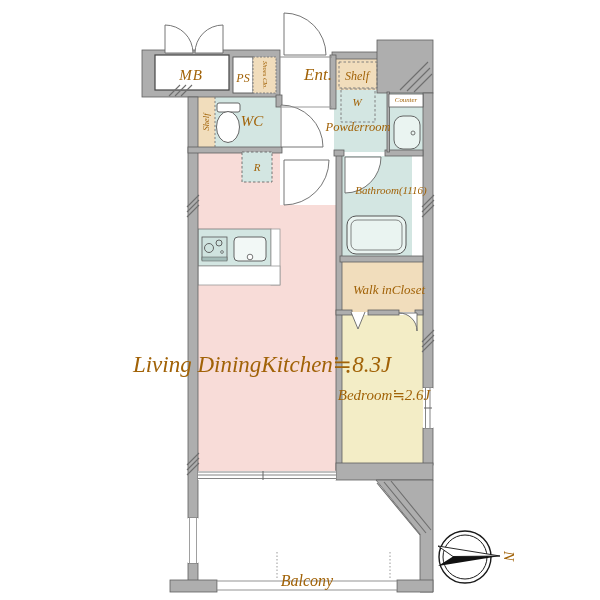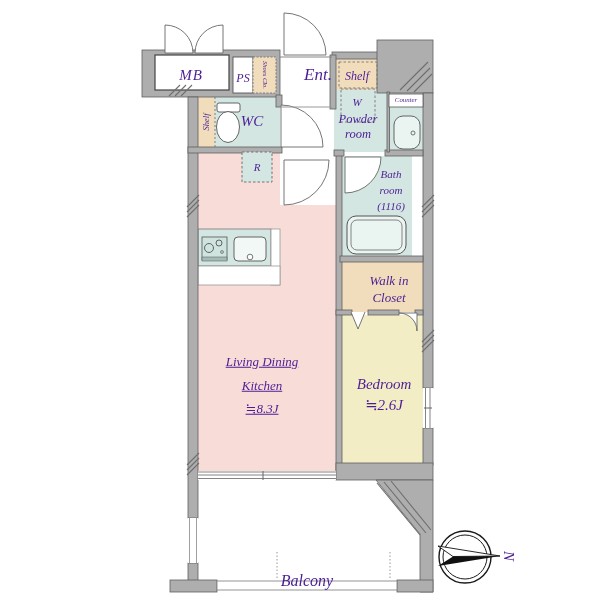--- a/index.html
+++ b/index.html
@@ -1,22 +1,22 @@
 <!DOCTYPE html>
 <html><head>
 <meta charset="utf-8">
 <style>
   html,body{margin:0;padding:0;background:#fff;}
   .stage{position:relative;width:600px;height:600px;background:#fff;overflow:hidden;
-         font-family:"Liberation Serif","DejaVu Serif",serif;font-style:italic;color:#4c1d95;}
+         font-family:"Liberation Serif","DejaVu Serif",serif;font-style:italic;color:#a16207;}
   .stage svg{position:absolute;left:0;top:0;}
   .lbl{position:absolute;transform:translate(-50%,-50%);white-space:nowrap;text-align:center;line-height:1;}
   .rot90{transform:translate(-50%,-50%) rotate(90deg);}
   .rotm90{transform:translate(-50%,-50%) rotate(-90deg);}
-  .col{display:flex;flex-direction:column;align-items:center;}
+  .col{display:flex;flex-direction:row;align-items:center;}
 </style>
 </head>
 <body>
 
 <div class="stage">
 
 <svg width="600" height="600" viewBox="0 0 600 600">
 
   <g>
     <path d="M198,153 H280 V205 H336 V471 H198 Z" fill="#f8dcd8"></path>
@@ -154,21 +154,21 @@
     <span>room</span>
     <span>(1116)</span>
   </div>
   <div class="lbl rotm90" style="left:206px;top:122px;font-size:8.5px;">Shelf</div>
   <div class="lbl" style="left:252px;top:121px;font-size:15px;">WC</div>
   <div class="lbl" style="left:257px;top:167px;font-size:11px;">R</div>
   <div class="lbl col" style="left:382px;top:289px;font-size:13px;line-height:17px;margin-left:7px;">
     <span>Walk in</span>
     <span>Closet</span>
   </div>
-  <div class="lbl col" style="left:262px;top:385px;font-size:13px;line-height:23.5px;text-decoration:underline;">
+  <div class="lbl col" style="left:262px;top:365px;font-size:23px;line-height:23.5px;">
     <span>Living Dining</span>
     <span>Kitchen</span>
     <span>≒8.3J</span>
   </div>
   <div class="lbl col" style="left:384px;top:395px;font-size:15px;line-height:21px;">
     <span>Bedroom</span>
     <span>≒2.6J</span>
   </div>
   <div class="lbl" style="left:307px;top:536px;font-size:16px;margin-top:45px;">Balcony</div>
   <div class="lbl rot90" style="left:508px;top:556px;font-size:15px;">N</div>

